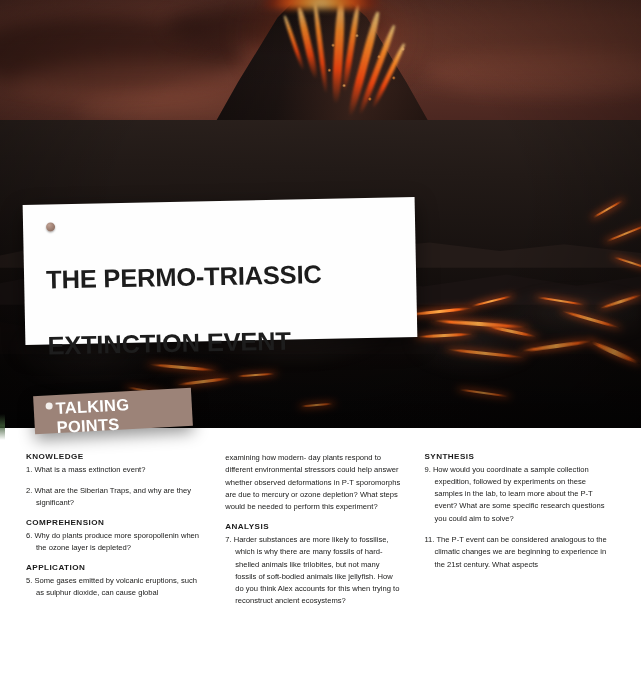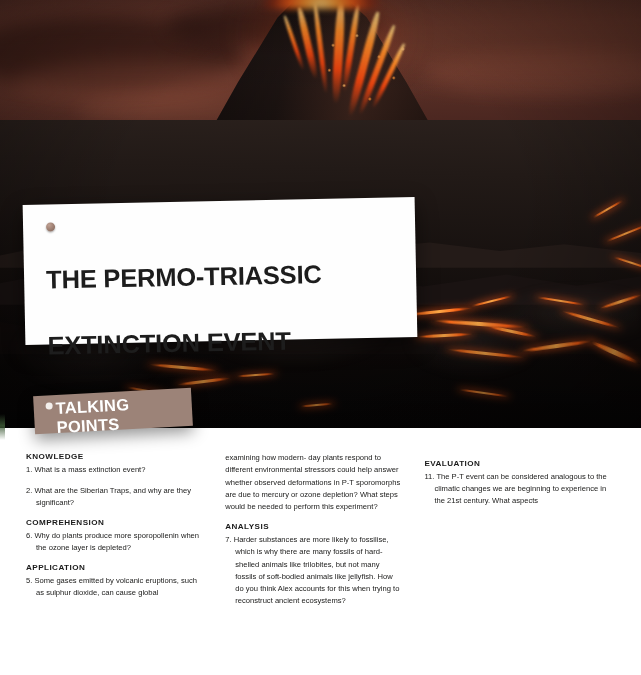--- a/index.html
+++ b/index.html
@@ -329,18 +329,19 @@
         <div class="q">6. Why do plants produce more sporopollenin when the ozone layer is depleted?</div>
         <div class="cat spaced">APPLICATION</div>
         <div class="q">5. Some gases emitted by volcanic eruptions, such as sulphur dioxide, can cause global</div>
       </div>
     <div class="col">
         <div class="q cont">examining how modern- day plants respond to different environmental stressors could help answer whether observed deformations in P-T sporomorphs are due to mercury or ozone depletion? What steps would be needed to perform this experiment?</div>
         <div class="cat spaced">ANALYSIS</div>
         <div class="q">7. Harder substances are more likely to fossilise, which is why there are many fossils of hard-shelled animals like trilobites, but not many fossils of soft-bodied animals like jellyfish. How do you think Alex accounts for this when trying to reconstruct ancient ecosystems?</div>
       </div>
     <div class="col">
-        <div class="cat spaced">EVALUATION</div>
+        <div class="cat">SYNTHESIS</div>
+        <div class="q">9. How would you coordinate a sample collection expedition, followed by experiments on these samples in the lab, to learn more about the P-T event? What are some specific research questions you could aim to solve?</div>
         <div class="q">11. The P-T event can be considered analogous to the climatic changes we are beginning to experience in the 21st century. What aspects</div>
       </div>
   </div>
 
 </div>
 
 </body></html>

